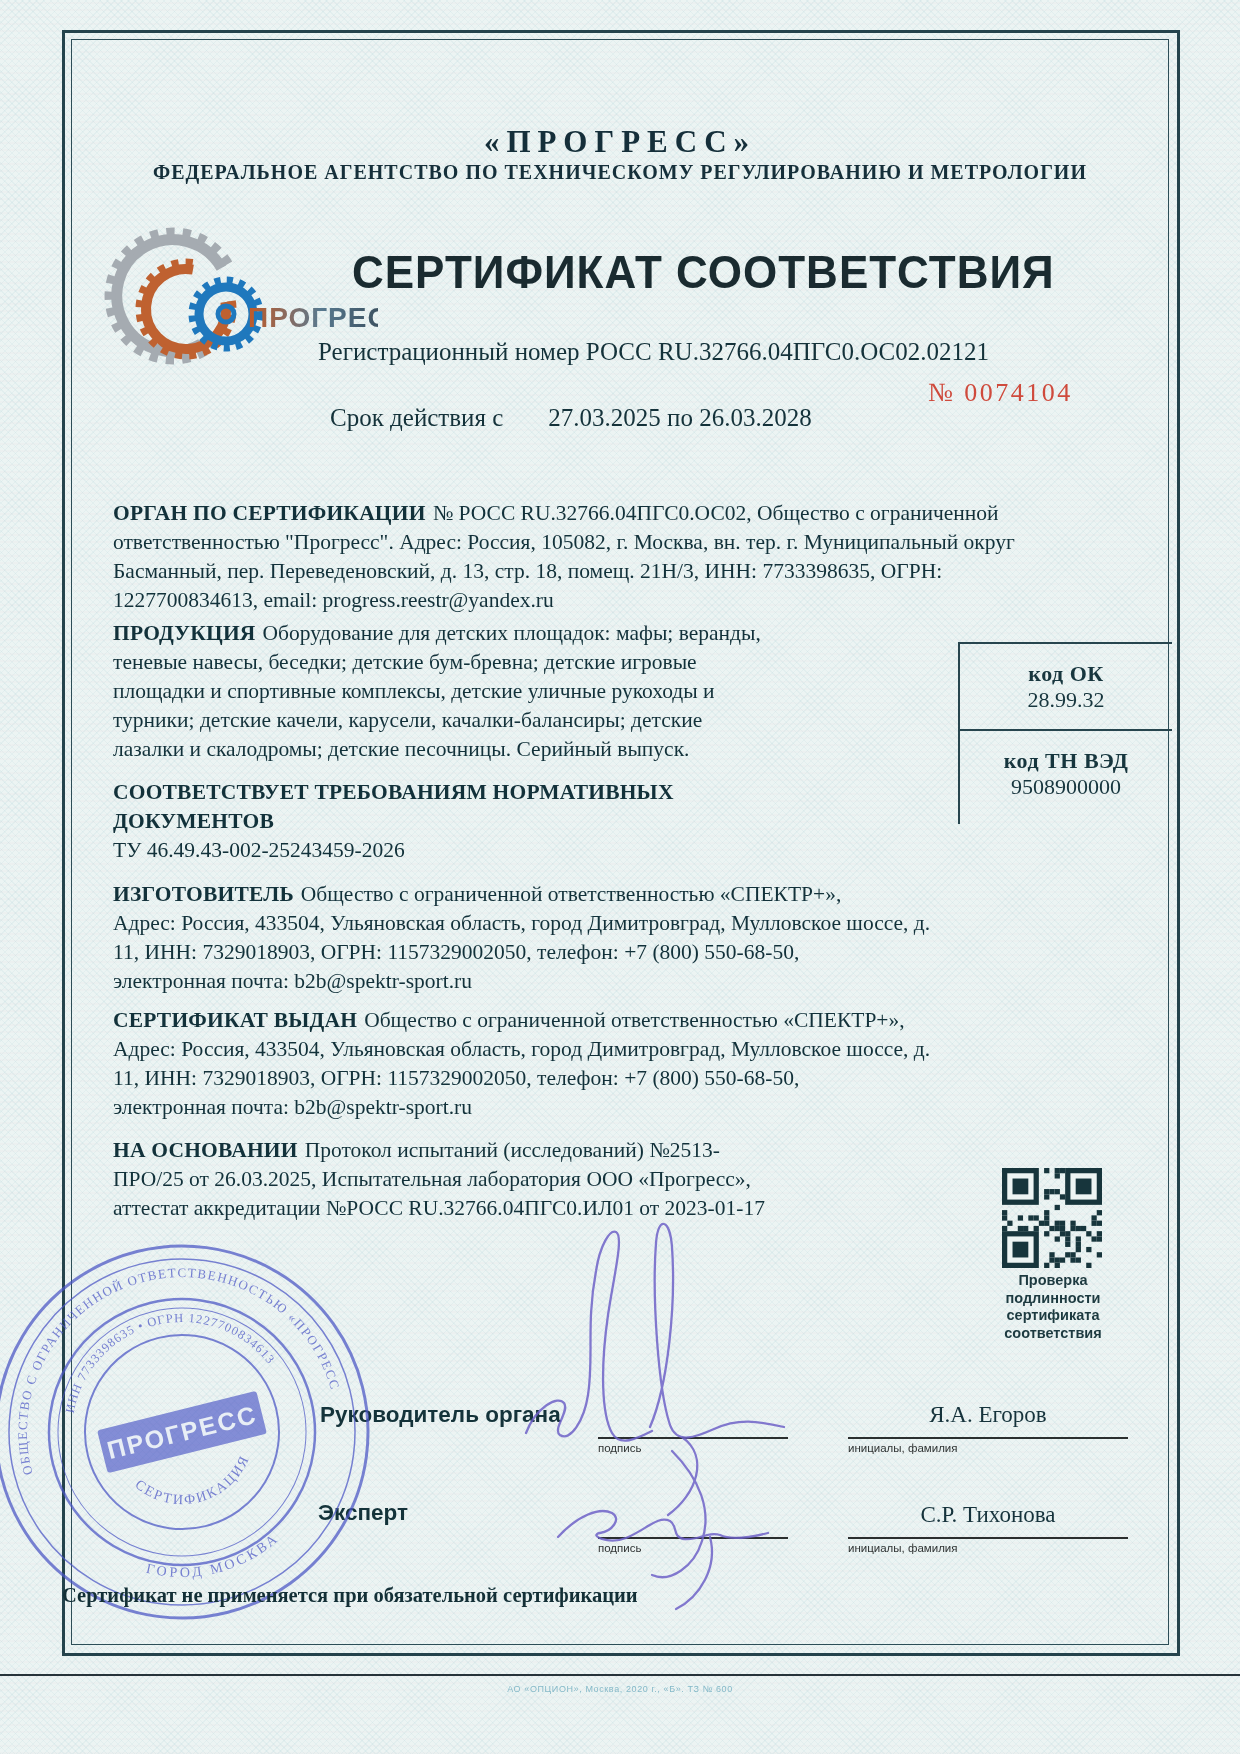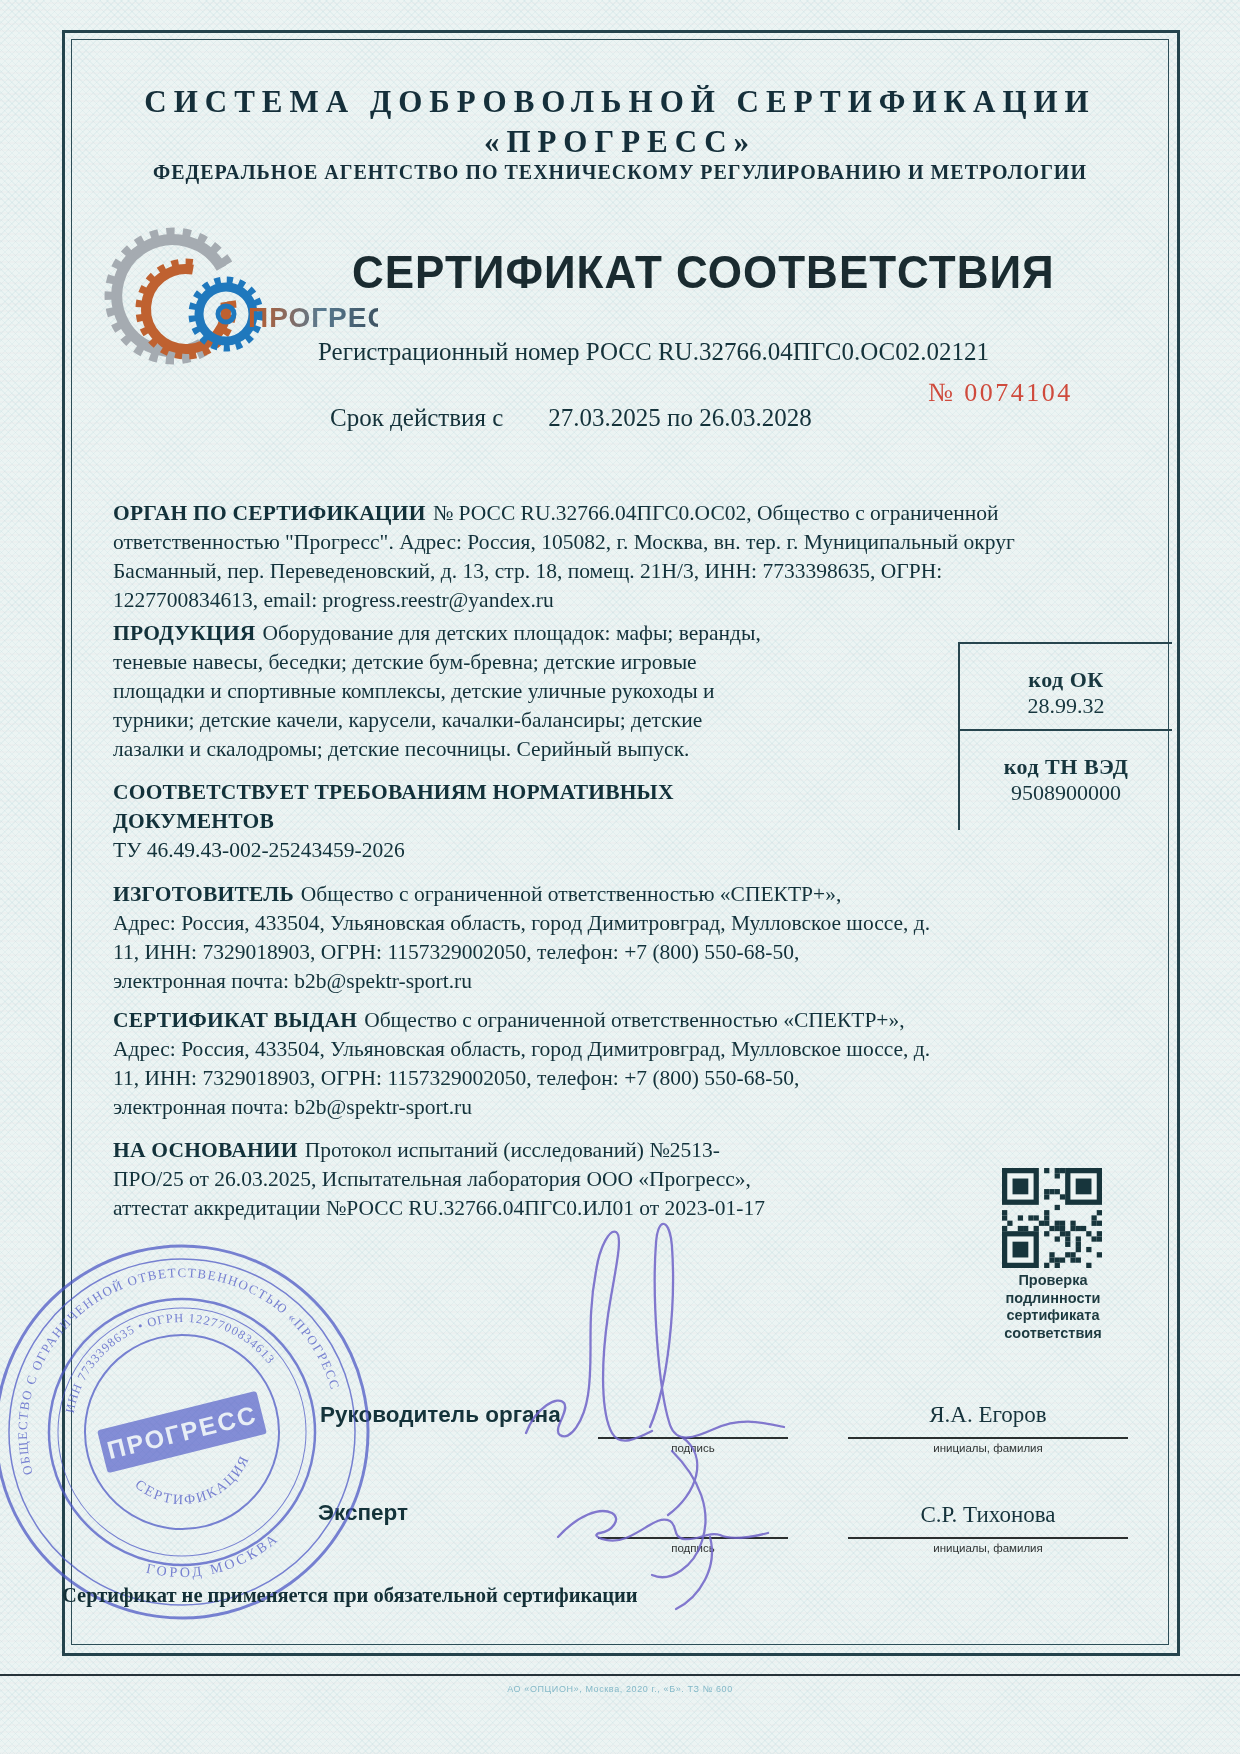--- a/index.html
+++ b/index.html
@@ -21,42 +21,41 @@
     font-size:44px;letter-spacing:1px;color:#1a2b30;transform:scaleY(1.05);transform-origin:left top}
   .reg-line{left:318px;top:338px;font-size:25px;color:#14323a}
   .blank-no{left:928px;top:378px;font-size:26px;color:#cf4a3c;letter-spacing:2.5px}
   .validity{left:330px;top:404px;font-size:25px}
   .validity .lbl{display:inline-block;width:212px}
   .sec{position:absolute;left:113px;font-size:21.5px;line-height:29px;color:#12313a;margin:0}
   .sec b.inl{margin-right:7px;letter-spacing:.2px}
   .sec b.blk{display:block;white-space:pre-wrap;letter-spacing:.2px}
   .sec .txt{white-space:pre-wrap}
   .codebox{position:absolute;left:958px;width:212px;border-top:2px solid #27454e;
-    border-left:2px solid #27454e;text-align:center;padding-top:23px;font-size:22px;color:#17363e}
+    border-left:2px solid #27454e;text-align:center;padding-top:17px;font-size:22px;color:#17363e}
   .codebox .cl{font-weight:bold;letter-spacing:.5px}
   .qr-cap{left:958px;top:1272px;width:190px;text-align:center;font-family:"Liberation Sans",sans-serif;
     font-weight:bold;font-size:14.5px;line-height:17.5px;color:#1d3a40;white-space:pre-line}
   .sig-label{font-family:Liberation Sans, sans-serif;font-weight:bold;font-size:22.5px;color:#14333a}
   .line{height:2px;background:#2b2f2f}
-  .small-cap{font-family:"Liberation Sans",sans-serif;font-size:11.5px;color:#2f3333;text-align:center}
+  .small-cap{font-family:"Liberation Sans",sans-serif;font-size:11.5px;color:#2f3333;text-align:left}
   .name{font-size:23px;text-align:center;color:#16333c}
   .footer-note{left:62px;width:1112px;top:1584px;text-align:left;font-weight:bold;font-size:20.5px;color:#132f36}
   .bottom-line{left:0;top:1674px;width:1240px;height:2px;background:#26343a}
   .print-info{left:0;width:1240px;top:1684px;text-align:center;font-family:"Liberation Sans",sans-serif;
     font-size:9px;color:#85b9c8;letter-spacing:.6px}
 </style>
 </head>
 <body>
 
 <div class="page">
 
   <div class="abs frame-outer"></div>
   <div class="abs frame-inner"></div>
 
-  <div class="abs hline h1">СИСТЕМА ДОБРОВОЛЬНОЙ СЕРТИФИКАЦИИ</div>
   <div class="abs hline h2">«ПРОГРЕСС»</div>
   <div class="abs hline h3">ФЕДЕРАЛЬНОЕ АГЕНТСТВО ПО ТЕХНИЧЕСКОМУ РЕГУЛИРОВАНИЮ И МЕТРОЛОГИИ</div>
 
   <svg class="abs" style="left:98px;top:214px" width="280" height="152" viewBox="0 0 280 152">
     <defs>
       <linearGradient id="lgrad" x1="0" y1="0" x2="1" y2="0">
         <stop offset="0" stop-color="#c05a28"></stop>
         <stop offset="0.45" stop-color="#58798f"></stop>
         <stop offset="1" stop-color="#2e3d49"></stop>
       </linearGradient>

